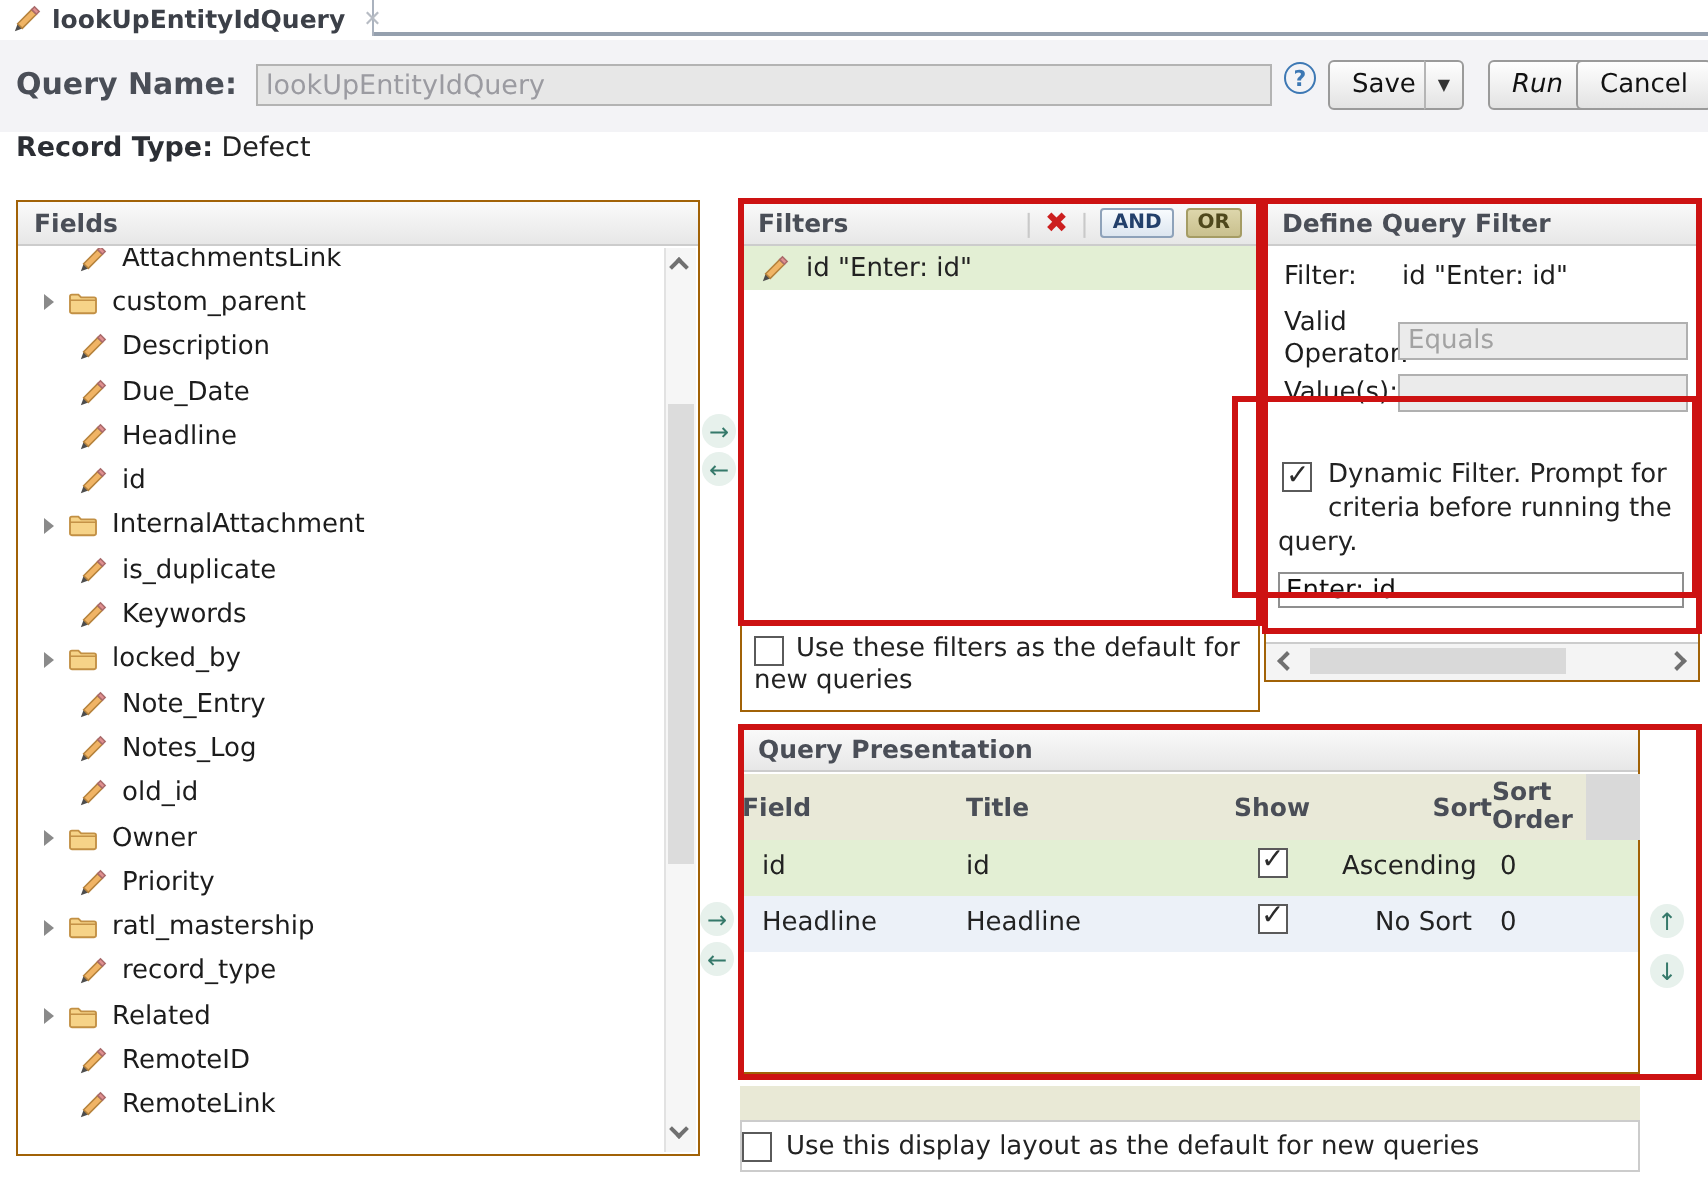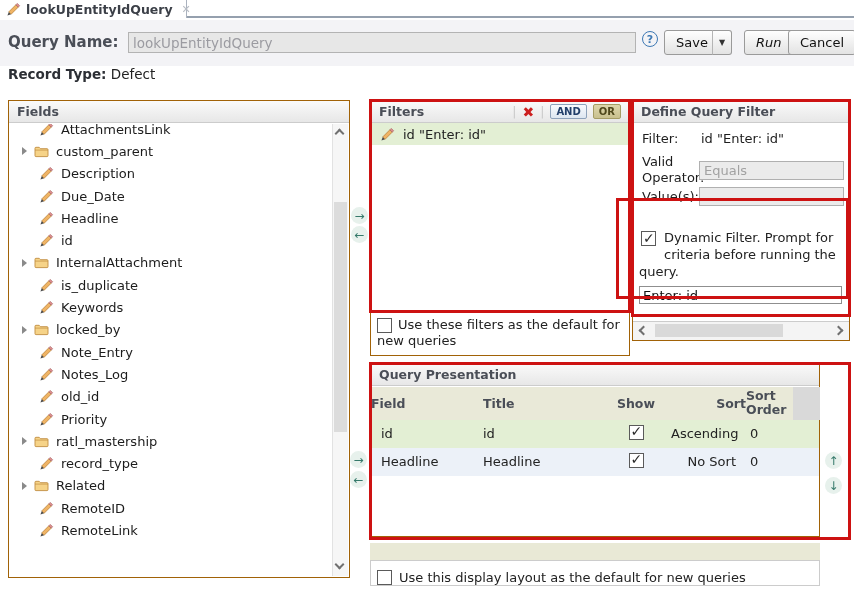--- a/index.html
+++ b/index.html
@@ -116,22 +116,22 @@
   .qp-r1 { background:#ecf1f8; height:28px; }
   .qp-c-field { padding-left:10px; }
   .qp-c-show { text-align:center; }
   .qp-c-show .cb { margin:0 auto; display:inline-block; }
   .qp-c-sort { text-align:right; padding-right:10px; }
   .qp-c-order { padding-left:4px; }
   .qp-head .qp-c-order { line-height:1.15; }
   .beige-strip { position:absolute; left:370px; top:543px; width:450px; height:17px;
     background:#e9e9d6; }
   .qp-default { position:absolute; left:370px; top:560px; width:450px; height:26px;
-    background:#fff; border:1px solid #ccc; display:flex; align-items:flex-end; gap:7px;
-    padding-left:6px; font-size:13px; }
+    background:#fff; border:1px solid #ccc; display:flex; align-items:center; gap:7px;
+    font-size:13px; }
 </style>
 </head>
 <body>
 
 <svg width="0" height="0" style="position:absolute">
   <defs>
     <g id="icon-pencil">
       <path d="M1.5 14.5 L3 10.5 L5.5 13 Z" fill="#4d4d4d"></path>
       <path d="M3 10.5 L10.5 3 L13 5.5 L5.5 13 Z" fill="#f0b465" stroke="#b5823c" stroke-width="0.8"></path>
       <path d="M10.5 3 L12 1.5 L14.5 4 L13 5.5 Z" fill="#e08f8f" stroke="#a96a6a" stroke-width="0.8"></path>
@@ -244,20 +244,27 @@
         <svg class="pencil" viewBox="0 0 16 16">
           <use href="#icon-pencil"></use>
         </svg>
         <span>Notes_Log</span>
       </div>
       <div class="tree-item">
         <svg class="pencil" viewBox="0 0 16 16">
           <use href="#icon-pencil"></use>
         </svg>
         <span>old_id</span>
+      </div>
+      <div class="tree-item folder-item">
+        <span class="caret"></span>
+        <svg class="folder" viewBox="0 0 16 14">
+          <use href="#icon-folder"></use>
+        </svg>
+        <span>Owner</span>
       </div>
       <div class="tree-item">
         <svg class="pencil" viewBox="0 0 16 16">
           <use href="#icon-pencil"></use>
         </svg>
         <span>Priority</span>
       </div>
       <div class="tree-item folder-item">
         <span class="caret"></span>
         <svg class="folder" viewBox="0 0 16 14">

